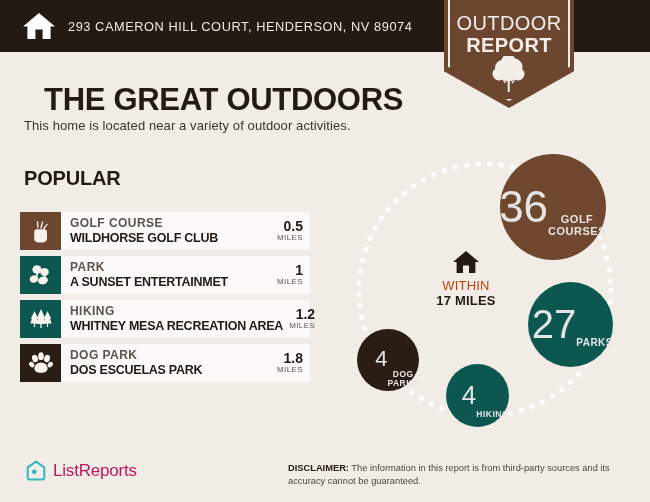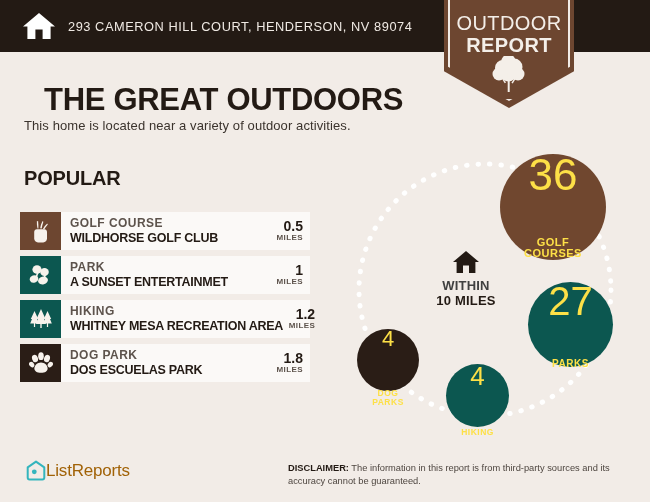--- a/index.html
+++ b/index.html
@@ -80,28 +80,28 @@
   .row-cat{
     font-size:12px;font-weight:700;color:#5d534c;letter-spacing:.45px;
     text-transform:uppercase;display:block;margin-bottom:2px;
   }
   .row-name{
     font-size:12.5px;font-weight:700;color:#231a14;letter-spacing:-.25px;display:block;
     white-space:nowrap;
   }
   .row-dist{text-align:right;min-width:32px;line-height:1.05;}
   .row-num{font-size:14px;font-weight:700;color:#231a14;display:block;}
-  .row-unit{font-size:8px;font-weight:700;color:#5d534c;letter-spacing:.4px;display:block;}
+  .row-unit{font-size:8px;font-weight:400;color:#5d534c;letter-spacing:.4px;display:block;}
 
   
   .dots{position:absolute;left:340px;top:150px;}
   .circ{
     position:absolute;border-radius:50%;
-    display:flex;flex-direction:column;align-items:center;justify-content:space-between;
-    color:#fde047;text-align:center;z-index:3;
+    display:flex;flex-direction:row;align-items:center;justify-content:flex-end;
+    color:#e5e5e5;text-align:center;z-index:3;
   }
   .circ .num{font-weight:400;line-height:.95;}
   .circ .lbl{font-weight:700;letter-spacing:.5px;line-height:1.05;margin-top:38px;}
 
   .c-golf{left:500px;top:154px;width:106px;height:106px;background:#70472f;}
   .c-golf .num{font-size:44px;margin-bottom:1px;}
   .c-golf .lbl{font-size:11px;}
 
   .c-parks{left:528px;top:282px;width:85px;height:85px;background:#0c5750;}
   .c-parks .num{font-size:40px;margin-bottom:1px;}
@@ -112,26 +112,26 @@
   .c-hiking .lbl{font-size:8.5px;}
 
   .c-dog{left:357px;top:329px;width:62px;height:62px;background:#2a1d16;}
   .c-dog .num{font-size:22px;margin-bottom:1px;}
   .c-dog .lbl{font-size:8.5px;}
 
   .center-mark{
     position:absolute;left:430px;top:250px;width:72px;text-align:center;z-index:4;
   }
   .center-mark svg{display:block;margin:0 auto 4px;}
-  .cm-l1{font-size:13px;font-weight:700;color:#404040;letter-spacing:.2px;line-height:1.15;}
+  .cm-l1{font-size:13px;font-weight:400;color:#c2410c;letter-spacing:.2px;line-height:1.15;}
   .cm-l2{font-size:13px;font-weight:700;color:#231a14;letter-spacing:.2px;line-height:1.15;}
 
   
   .logo{position:absolute;left:26px;top:460px;display:flex;align-items:center;}
-  .logo-text{font-size:17px;color:#a16207;letter-spacing:-.2px;}
+  .logo-text{margin-left:7px;font-size:17px;color:#be185d;letter-spacing:-.2px;}
   .disclaimer{
     position:absolute;left:288px;top:462px;width:338px;
     font-size:9.3px;color:#4e4640;line-height:1.45;
   }
   .disclaimer b{font-weight:700;color:#231a14;}
 </style>
 </head>
 <body>
 
 <div class="page">
@@ -301,21 +301,21 @@
       <span>DOG</span><br>
       <span>PARKS</span>
     </span>
   </div>
 
   <div class="center-mark">
     <svg width="28" height="25" viewBox="0 0 28 25">
       <path fill="#231a14" d="M14 1 L27 12 L23.4 12 L23.4 23 L17 23 L17 15.5 L11 15.5 L11 23 L4.6 23 L4.6 12 L1 12 Z"></path>
     </svg>
     <div class="cm-l1">WITHIN</div>
-    <div class="cm-l2">10 MILES</div>
+    <div class="cm-l2">17 MILES</div>
   </div>
 
   <div class="logo">
     <svg width="20" height="21" viewBox="0 0 20 21">
       <path d="M10 1.6 L18.3 7.4 L18.3 17.4 C18.3 18.6 17.5 19.4 16.4 19.4 L3.6 19.4 C2.5 19.4 1.7 18.6 1.7 17.4 L1.7 7.4 Z" fill="none" stroke="#34b5bd" stroke-width="2" stroke-linejoin="round"></path>
       <circle cx="8.3" cy="11.8" r="2.4" fill="#34b5bd"></circle>
     </svg>
     <span class="logo-text">ListReports</span>
   </div>
 

